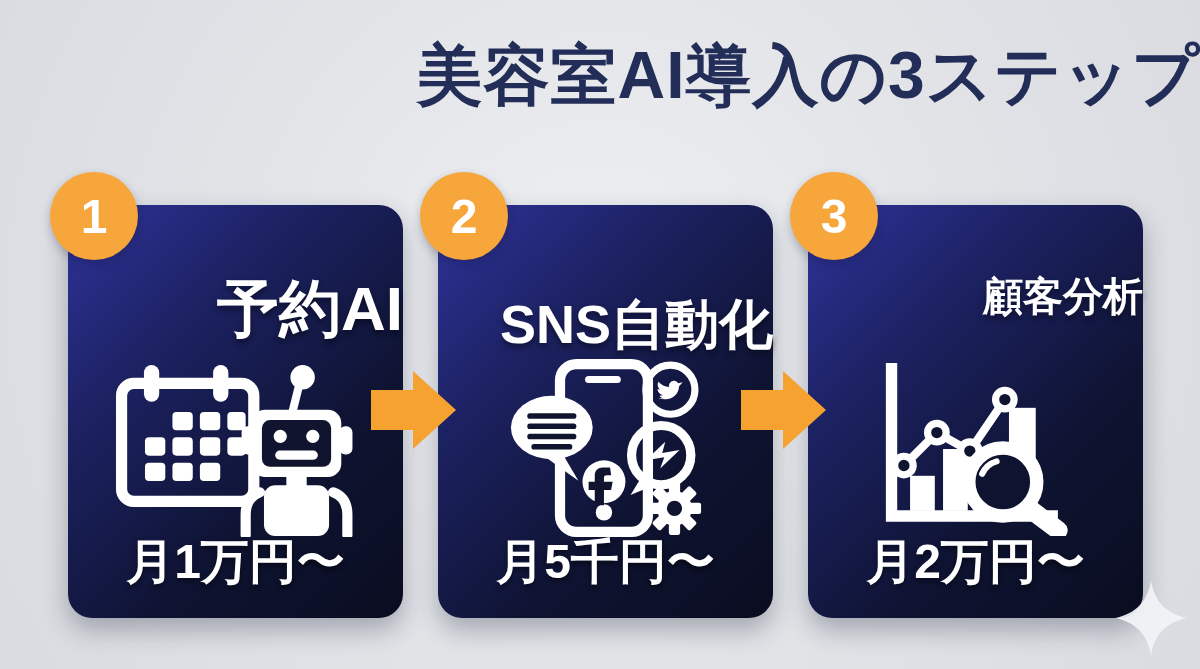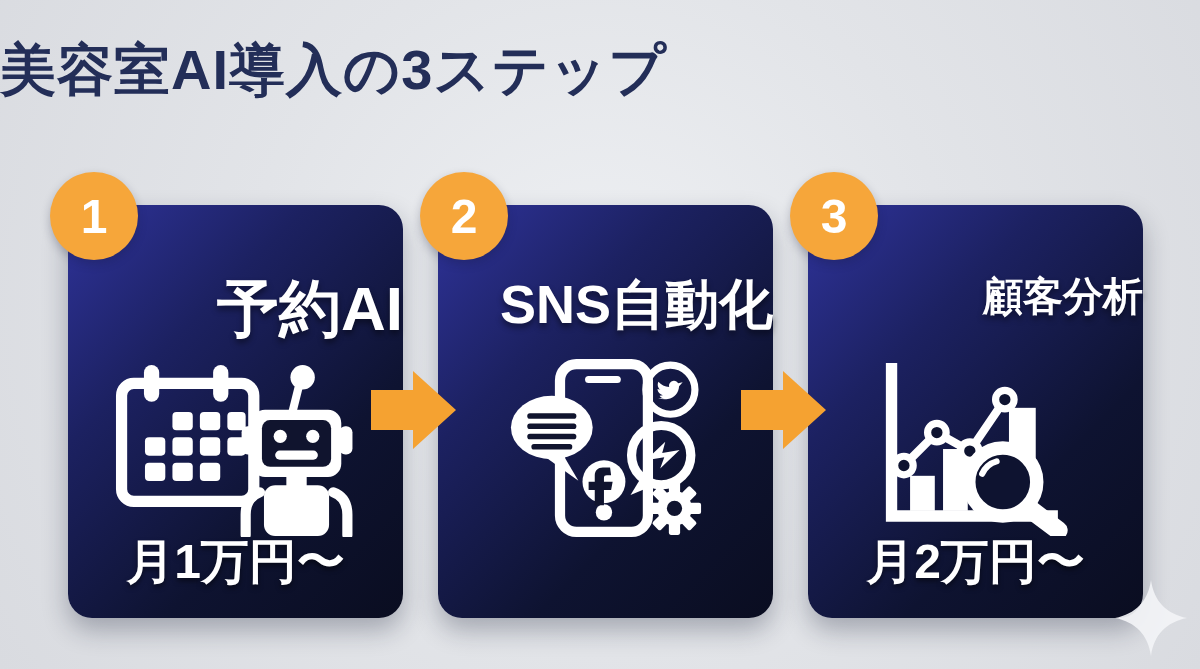--- a/index.html
+++ b/index.html
@@ -4,21 +4,21 @@
 <style>
   html,body{margin:0;padding:0;}
   body{
     width:1200px;height:669px;position:relative;overflow:hidden;
     font-family:"Liberation Sans","DejaVu Sans",sans-serif;
     background:radial-gradient(circle at 50% 45%, #eef0f3 0%, #e2e4e8 50%, #d9dbe0 100%);
   }
   .stage{position:absolute;inset:0;}
   .main-title{
     position:absolute;top:36px;left:0;right:0;
-    text-align:left;font-size:56px;font-weight:900;line-height:1.2;
+    text-align:right;font-size:66px;font-weight:900;line-height:1.2;
     color:#232e58;letter-spacing:1px;white-space:nowrap;
   }
   .step-card{
     position:absolute;top:205px;width:335px;height:413px;
     border-radius:24px;
     background:linear-gradient(135deg,#2f339b 0%,#1c2161 32%,#0e1331 68%,#0a0d20 100%);
     box-shadow:0 12px 26px rgba(20,25,50,0.30);
   }
   .step-card.pos-1{left:68px;}
   .step-card.pos-2{left:438px;}
@@ -28,21 +28,21 @@
     background:#f6a63a;display:flex;align-items:center;justify-content:center;
     color:#ffffff;font-size:48px;font-weight:900;z-index:3;
     box-shadow:0 4px 10px rgba(20,25,50,0.25);
   }
   .card-title{
     position:absolute;top:62px;left:0;right:0;text-align:right;
     color:#ffffff;font-weight:900;white-space:nowrap;
     text-shadow:0 4px 6px rgba(0,0,0,0.45);
   }
   .pos-1 .card-title{font-size:62px;}
-  .pos-2 .card-title{font-size:54px;top:64px;}
+  .pos-2 .card-title{font-size:54px;top:84px;}
   .pos-3 .card-title{font-size:40px;top:64px;}
   .card-icon{
     position:absolute;top:148px;left:0;right:0;height:190px;
     display:flex;align-items:center;justify-content:center;
   }
   .card-price{
     position:absolute;bottom:24px;left:0;right:0;text-align:center;
     color:#ffffff;font-size:48px;font-weight:900;white-space:nowrap;
     text-shadow:0 3px 5px rgba(0,0,0,0.5);
   }
@@ -154,20 +154,21 @@
             <rect x="-5.5" y="-26" width="11" height="12" rx="2" transform="rotate(180)"></rect>
             <rect x="-5.5" y="-26" width="11" height="12" rx="2" transform="rotate(225)"></rect>
             <rect x="-5.5" y="-26" width="11" height="12" rx="2" transform="rotate(270)"></rect>
             <rect x="-5.5" y="-26" width="11" height="12" rx="2" transform="rotate(315)"></rect>
             <circle cx="0" cy="0" r="17"></circle>
           </g>
           <circle cx="0" cy="0" r="7.5" fill="#10142e"></circle>
         </g>
       </svg>
     </div>
+    <div class="card-price">月5千円〜</div>
   </div>
 
   <div class="step-card pos-3">
     <div class="step-badge">
       <span>3</span>
     </div>
     <div class="card-title">顧客分析</div>
     <div class="card-icon">
       <svg width="206" height="176" viewBox="0 0 200 170">
 

